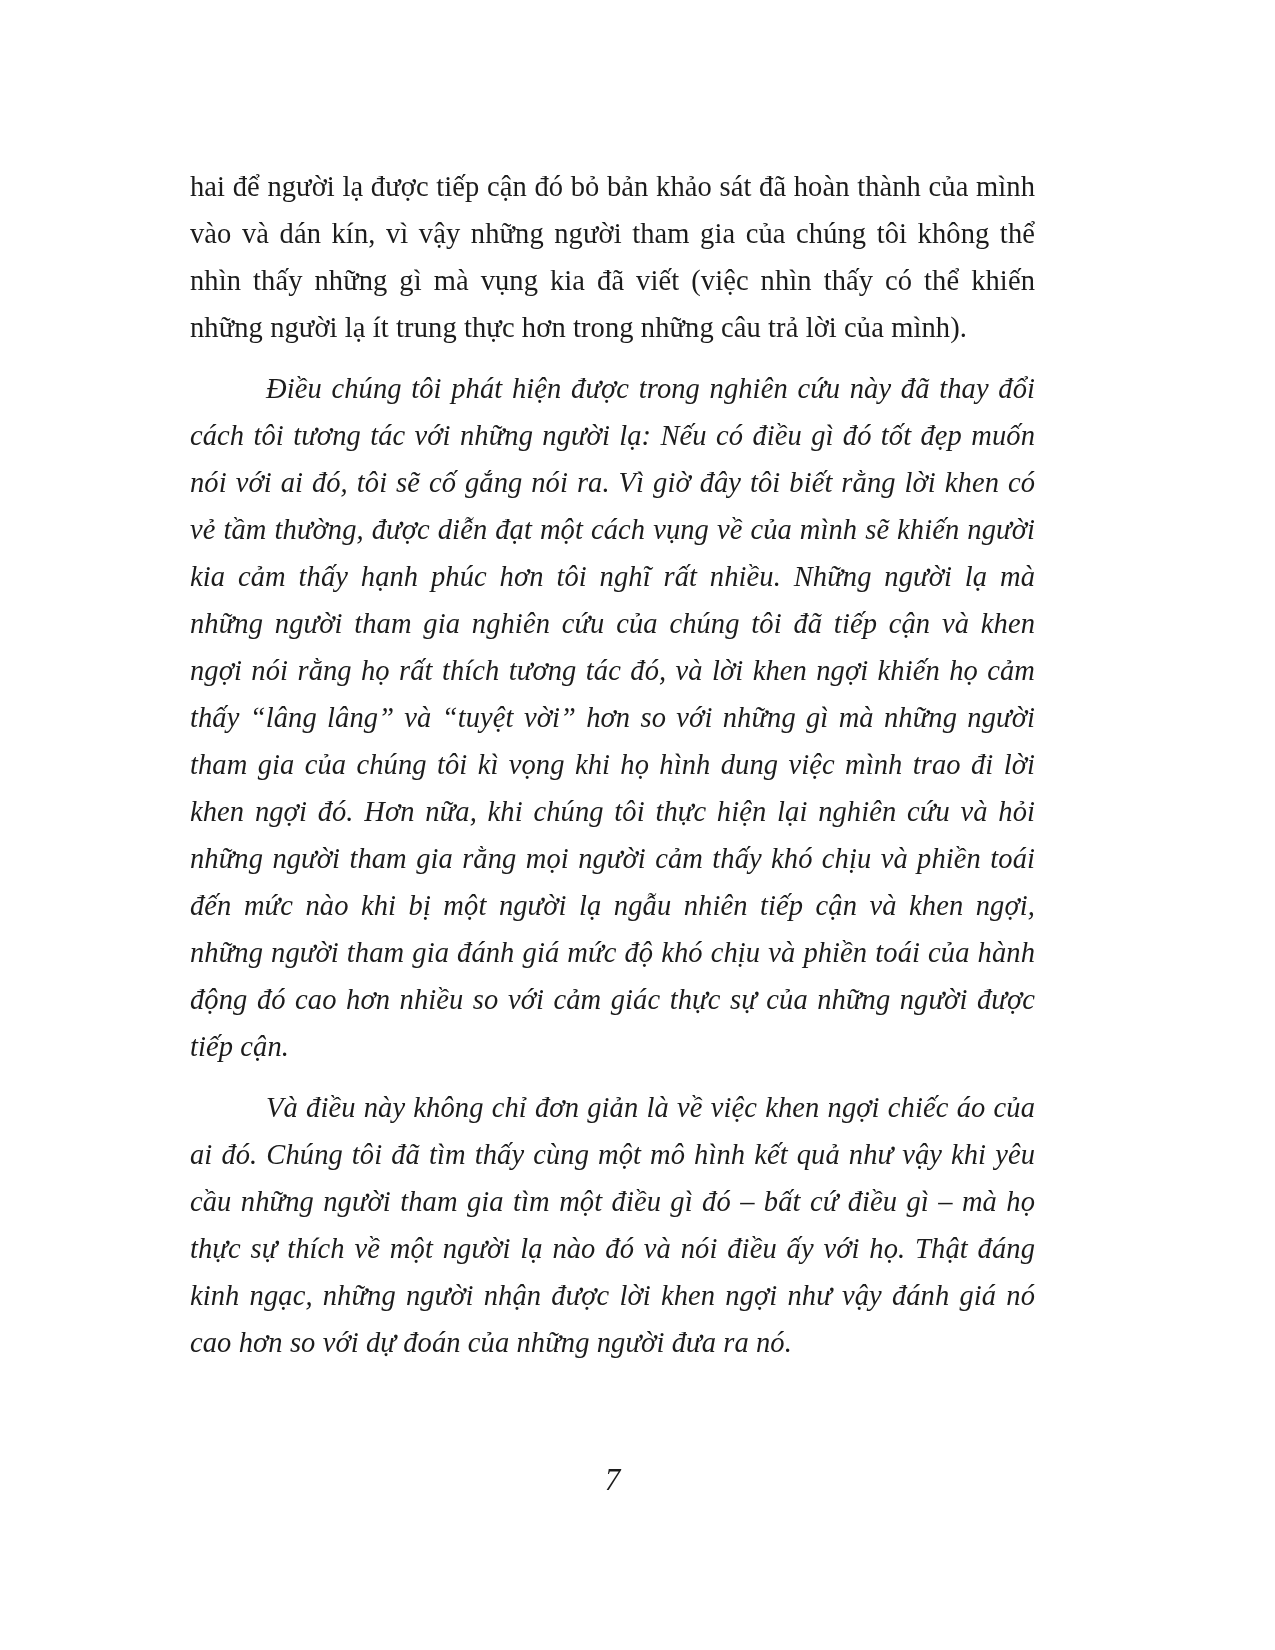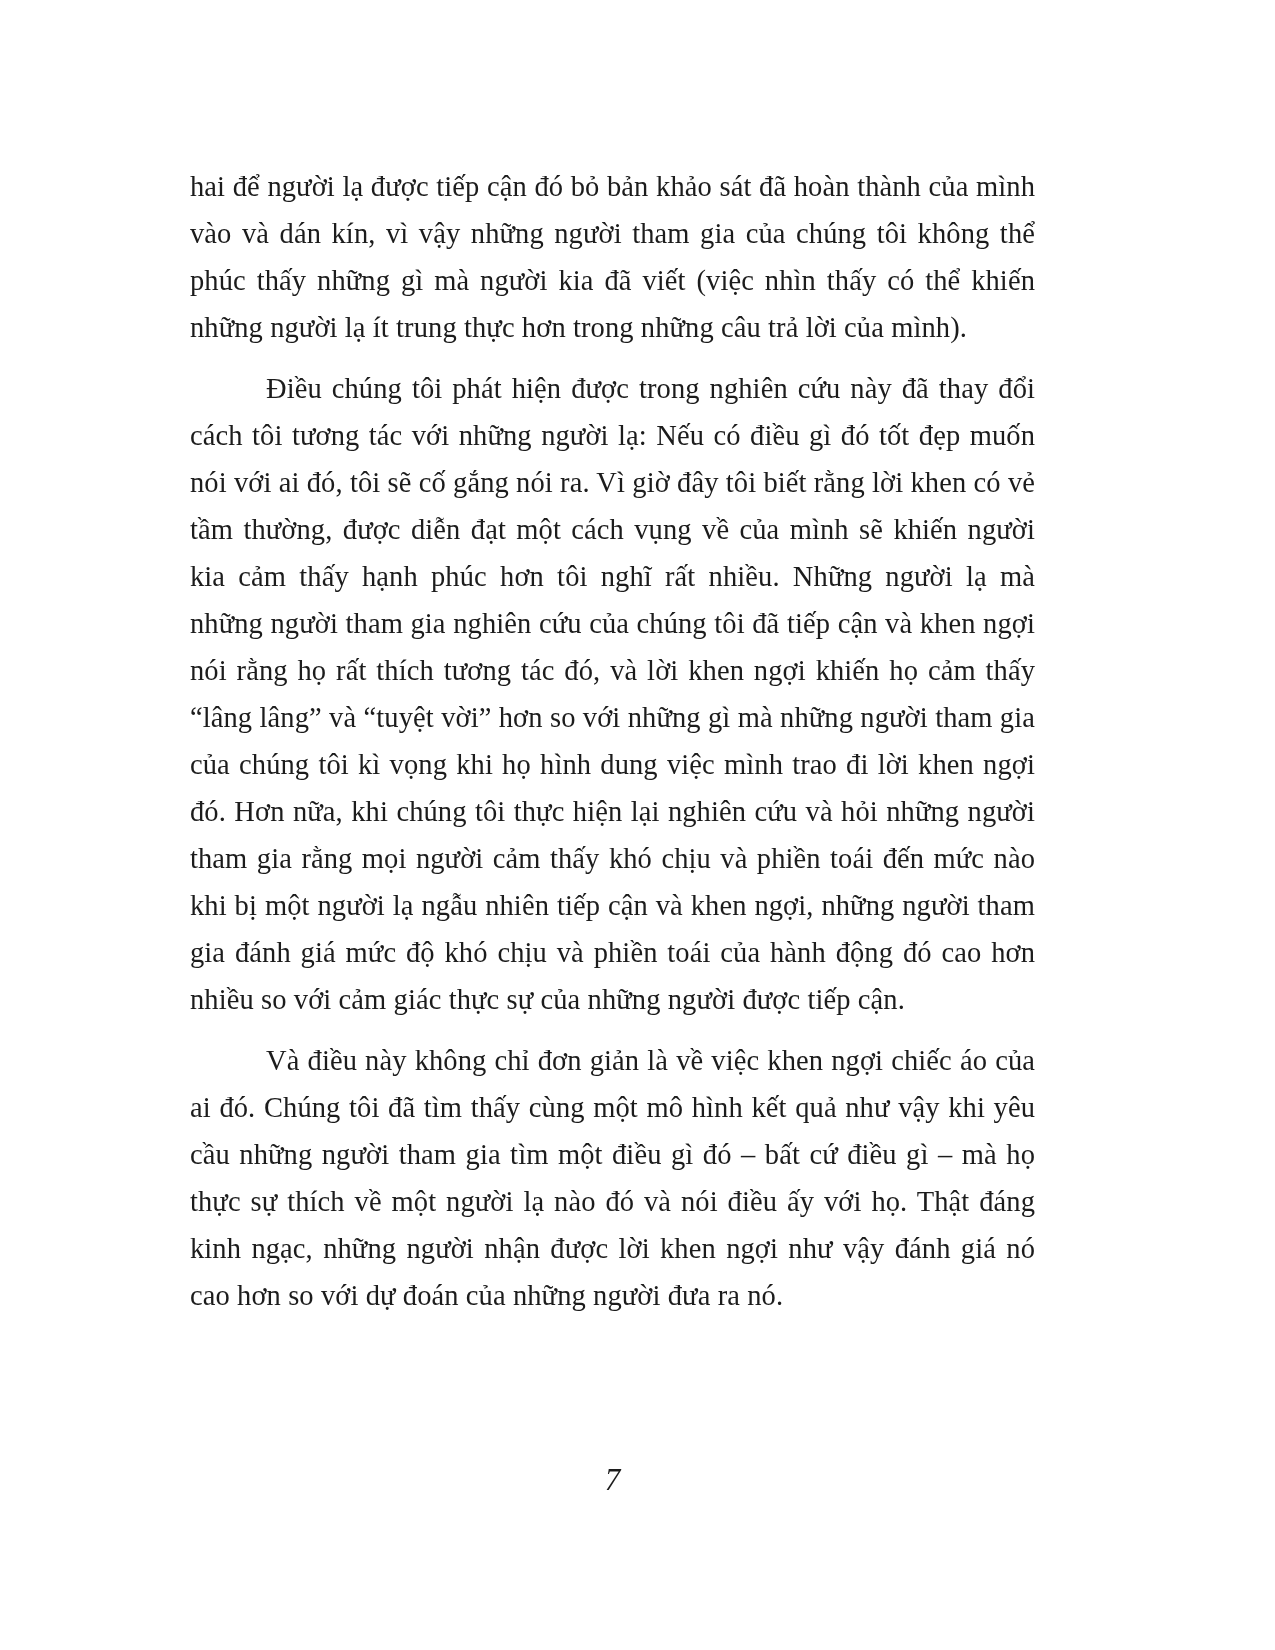--- a/index.html
+++ b/index.html
@@ -34,38 +34,39 @@
     text-align: justify;
     text-justify: inter-word;
     letter-spacing: 0.1px;
   }
   .para {
     margin: 0 0 14px 0;
     padding: 0;
   }
   .para.indent {
     text-indent: 76px;
+    font-style: italic;
   }
   .para:last-child {
     margin-bottom: 16px;
   }
   .page-number {
     position: absolute;
     top: 1462px;
     left: 190px;
     width: 845px;
     text-align: center;
     font-size: 31px;
     font-style: italic;
     color: #1c1c1c;
   }
 </style>
 </head>
 <body>
 
 <div class="page">
   <div class="text-block">
-    <p class="para no-indent">hai để người lạ được tiếp cận đó bỏ bản khảo sát đã hoàn thành của mình vào và dán kín, vì vậy những người tham gia của chúng tôi không thể phúc thấy những gì mà người kia đã viết (việc nhìn thấy có thể khiến những người lạ ít trung thực hơn trong những câu trả lời của mình).</p>
+    <p class="para no-indent">hai để người lạ được tiếp cận đó bỏ bản khảo sát đã hoàn thành của mình vào và dán kín, vì vậy những người tham gia của chúng tôi không thể nhìn thấy những gì mà vụng kia đã viết (việc nhìn thấy có thể khiến những người lạ ít trung thực hơn trong những câu trả lời của mình).</p>
     <p class="para indent">Điều chúng tôi phát hiện được trong nghiên cứu này đã thay đổi cách tôi tương tác với những người lạ: Nếu có điều gì đó tốt đẹp muốn nói với ai đó, tôi sẽ cố gắng nói ra. Vì giờ đây tôi biết rằng lời khen có vẻ tầm thường, được diễn đạt một cách vụng về của mình sẽ khiến người kia cảm thấy hạnh phúc hơn tôi nghĩ rất nhiều. Những người lạ mà những người tham gia nghiên cứu của chúng tôi đã tiếp cận và khen ngợi nói rằng họ rất thích tương tác đó, và lời khen ngợi khiến họ cảm thấy “lâng lâng” và “tuyệt vời” hơn so với những gì mà những người tham gia của chúng tôi kì vọng khi họ hình dung việc mình trao đi lời khen ngợi đó. Hơn nữa, khi chúng tôi thực hiện lại nghiên cứu và hỏi những người tham gia rằng mọi người cảm thấy khó chịu và phiền toái đến mức nào khi bị một người lạ ngẫu nhiên tiếp cận và khen ngợi, những người tham gia đánh giá mức độ khó chịu và phiền toái của hành động đó cao hơn nhiều so với cảm giác thực sự của những người được tiếp cận.</p>
     <p class="para indent">Và điều này không chỉ đơn giản là về việc khen ngợi chiếc áo của ai đó. Chúng tôi đã tìm thấy cùng một mô hình kết quả như vậy khi yêu cầu những người tham gia tìm một điều gì đó – bất cứ điều gì – mà họ thực sự thích về một người lạ nào đó và nói điều ấy với họ. Thật đáng kinh ngạc, những người nhận được lời khen ngợi như vậy đánh giá nó cao hơn so với dự đoán của những người đưa ra nó.</p>
   </div>
   <div class="page-number">7</div>
 </div>
 
 </body></html>

